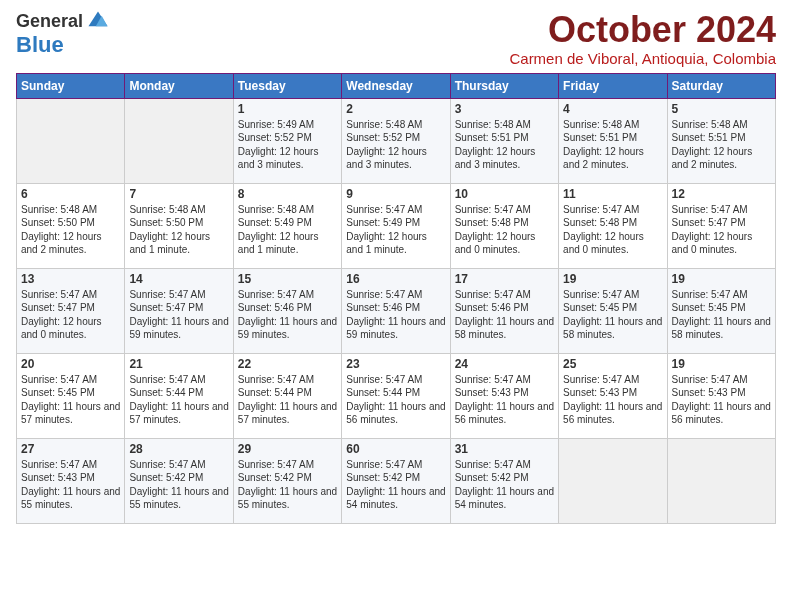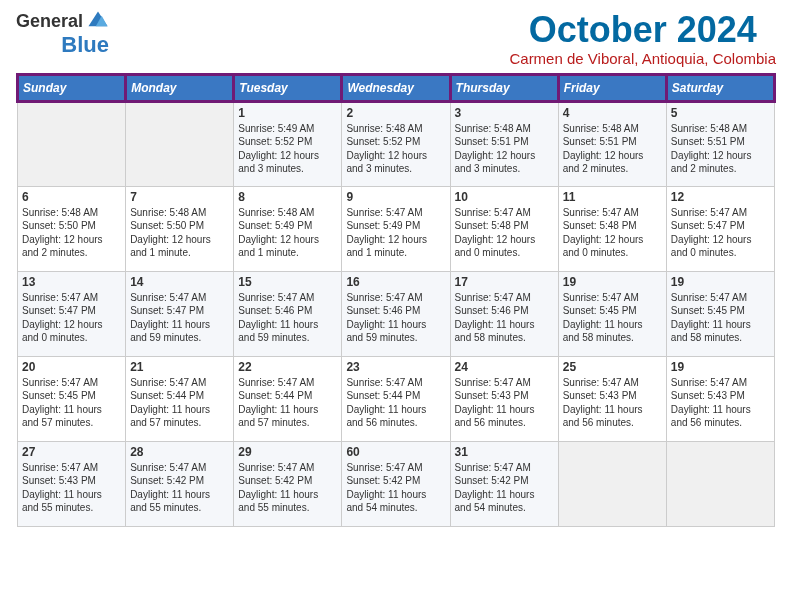--- a/index.html
+++ b/index.html
@@ -18,21 +18,21 @@
     }
     .header {
       display: flex;
       justify-content: space-between;
       align-items: flex-start;
       margin-bottom: 6px;
     }
     .logo {
       display: flex;
       flex-direction: column;
-      align-items: flex-end;
+      align-items: flex-start;
     }
     .logo-text {
       display: flex;
       align-items: center;
       gap: 2px;
     }
     .logo-general {
       font-size: 18px;
       font-weight: bold;
       color: #333;
@@ -46,42 +46,40 @@
       width: 22px;
       height: 22px;
       margin-left: 2px;
     }
     .title-block {
       text-align: right;
     }
     .month-title {
       font-size: 36px;
       font-weight: bold;
-      color: #0369a1;
+      color: #7f1d1d;
       line-height: 1.1;
-      text-align: center;
     }
     .location-title {
       font-size: 15px;
       color: #b91c1c;
     }
     .calendar {
       width: 100%;
       border-collapse: collapse;
       table-layout: fixed;
     }
     .calendar thead th {
       background: #3a78c3;
       color: #fff;
       font-size: 12px;
       font-weight: bold;
       padding: 5px 4px;
       text-align: left;
-      border: 3px solid #701a75;
-      font-style: italic;
+      border: 1px solid #701a75;
     }
     .calendar tbody td {
       border: 1px solid #ccc;
       vertical-align: top;
       padding: 3px 4px;
       font-size: 9.5px;
       color: #333;
       height: 85px;
       background: #fff;
     }

